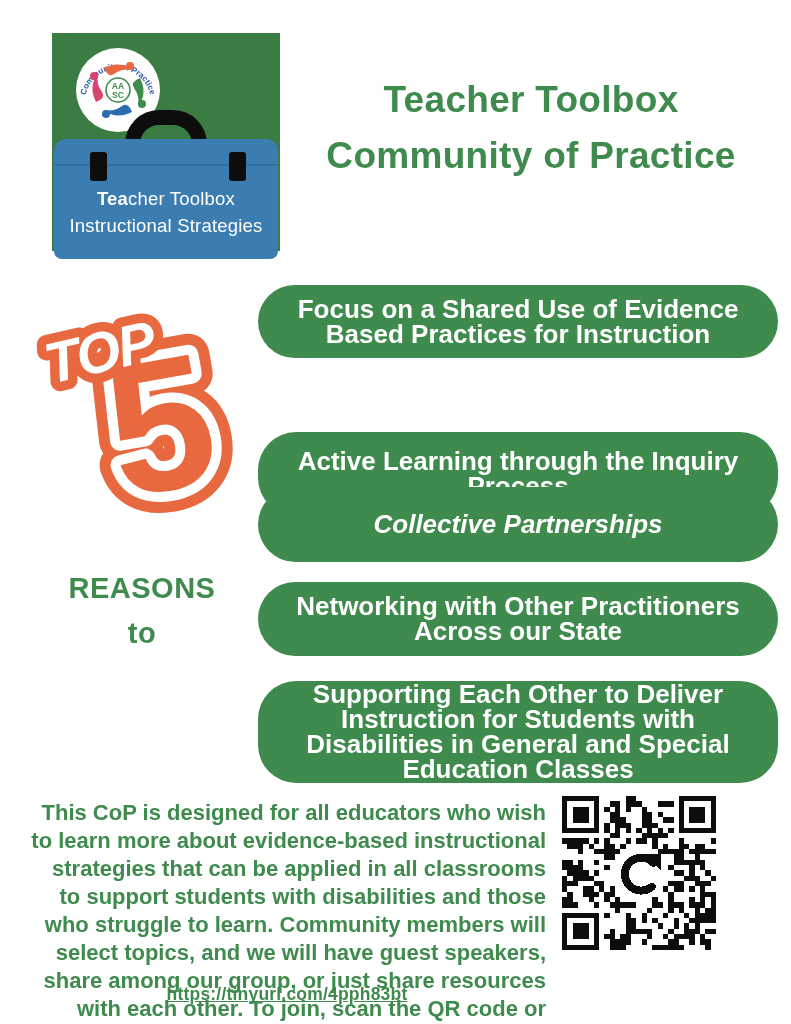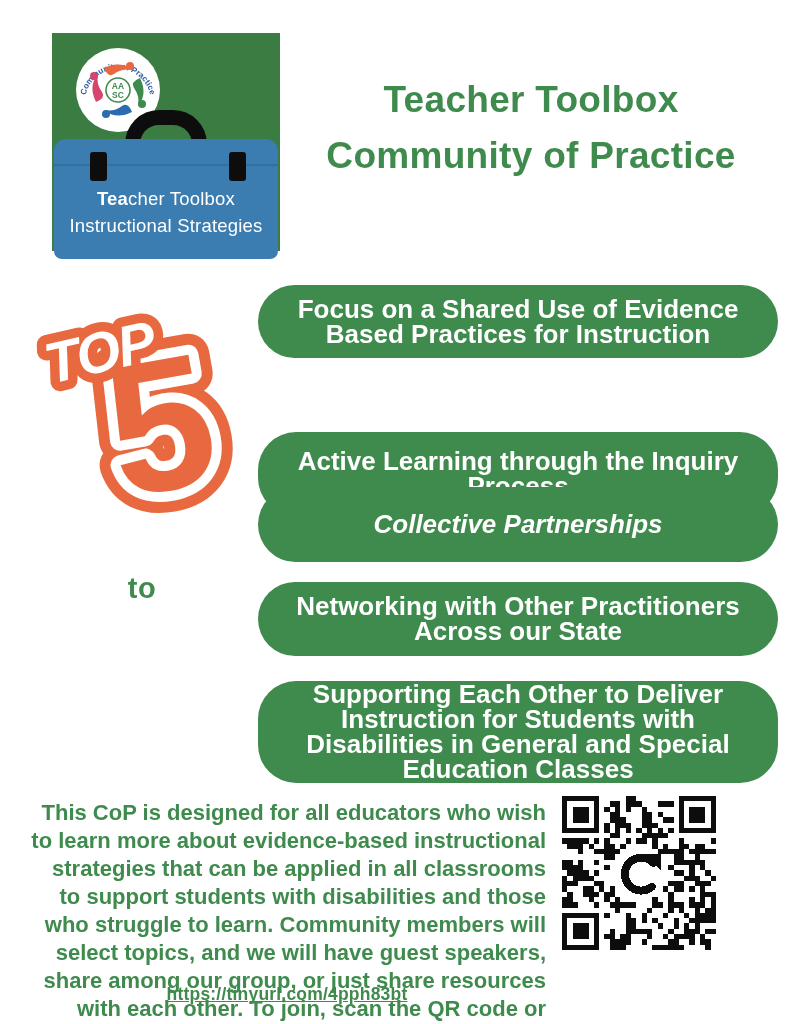--- a/index.html
+++ b/index.html
@@ -114,20 +114,21 @@
       <text class="five f2" x="130" y="206">5</text>
       <text class="five f3" x="130" y="206">5</text>
     </g>
     <g transform="rotate(-13 72 70)">
       <text class="topword t1" x="72" y="86">TOP</text>
       <text class="topword t2" x="72" y="86">TOP</text>
     </g>
   </svg>
 
   <div class="reasons">
+    <div>REASONS</div>
     <div>to</div>
   </div>
 
   <div class="pill" style="top:285px;height:73px;">Focus on a Shared Use of Evidence Based Practices for Instruction</div>
   <div class="pill" style="top:386px;height:84px;margin-top:46px;">Active Learning through the Inquiry Process</div>
   <div class="pill" style="top:487px;height:75px;font-style:italic;">Collective Partnerships</div>
   <div class="pill" style="top:582px;height:74px;">Networking with Other Practitioners Across our State</div>
   <div class="pill" style="top:681px;height:102px;">Supporting Each Other to Deliver Instruction for Students with Disabilities in General and Special Education Classes</div>
 
   <div class="paragraph">This CoP is designed for all educators who wish to learn more about evidence-based instructional strategies that can be applied in all classrooms to support students with disabilities and those who struggle to learn. Community members will select topics, and we will have guest speakers, share among our group, or just share resources with each other. To join, scan the QR code or click below.</div>

